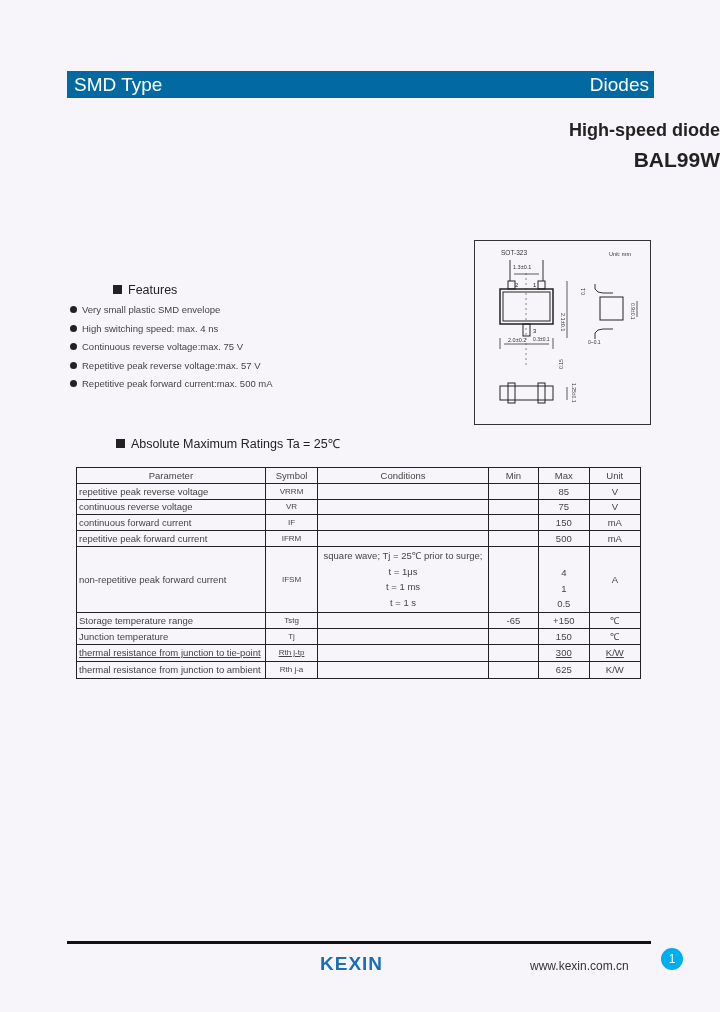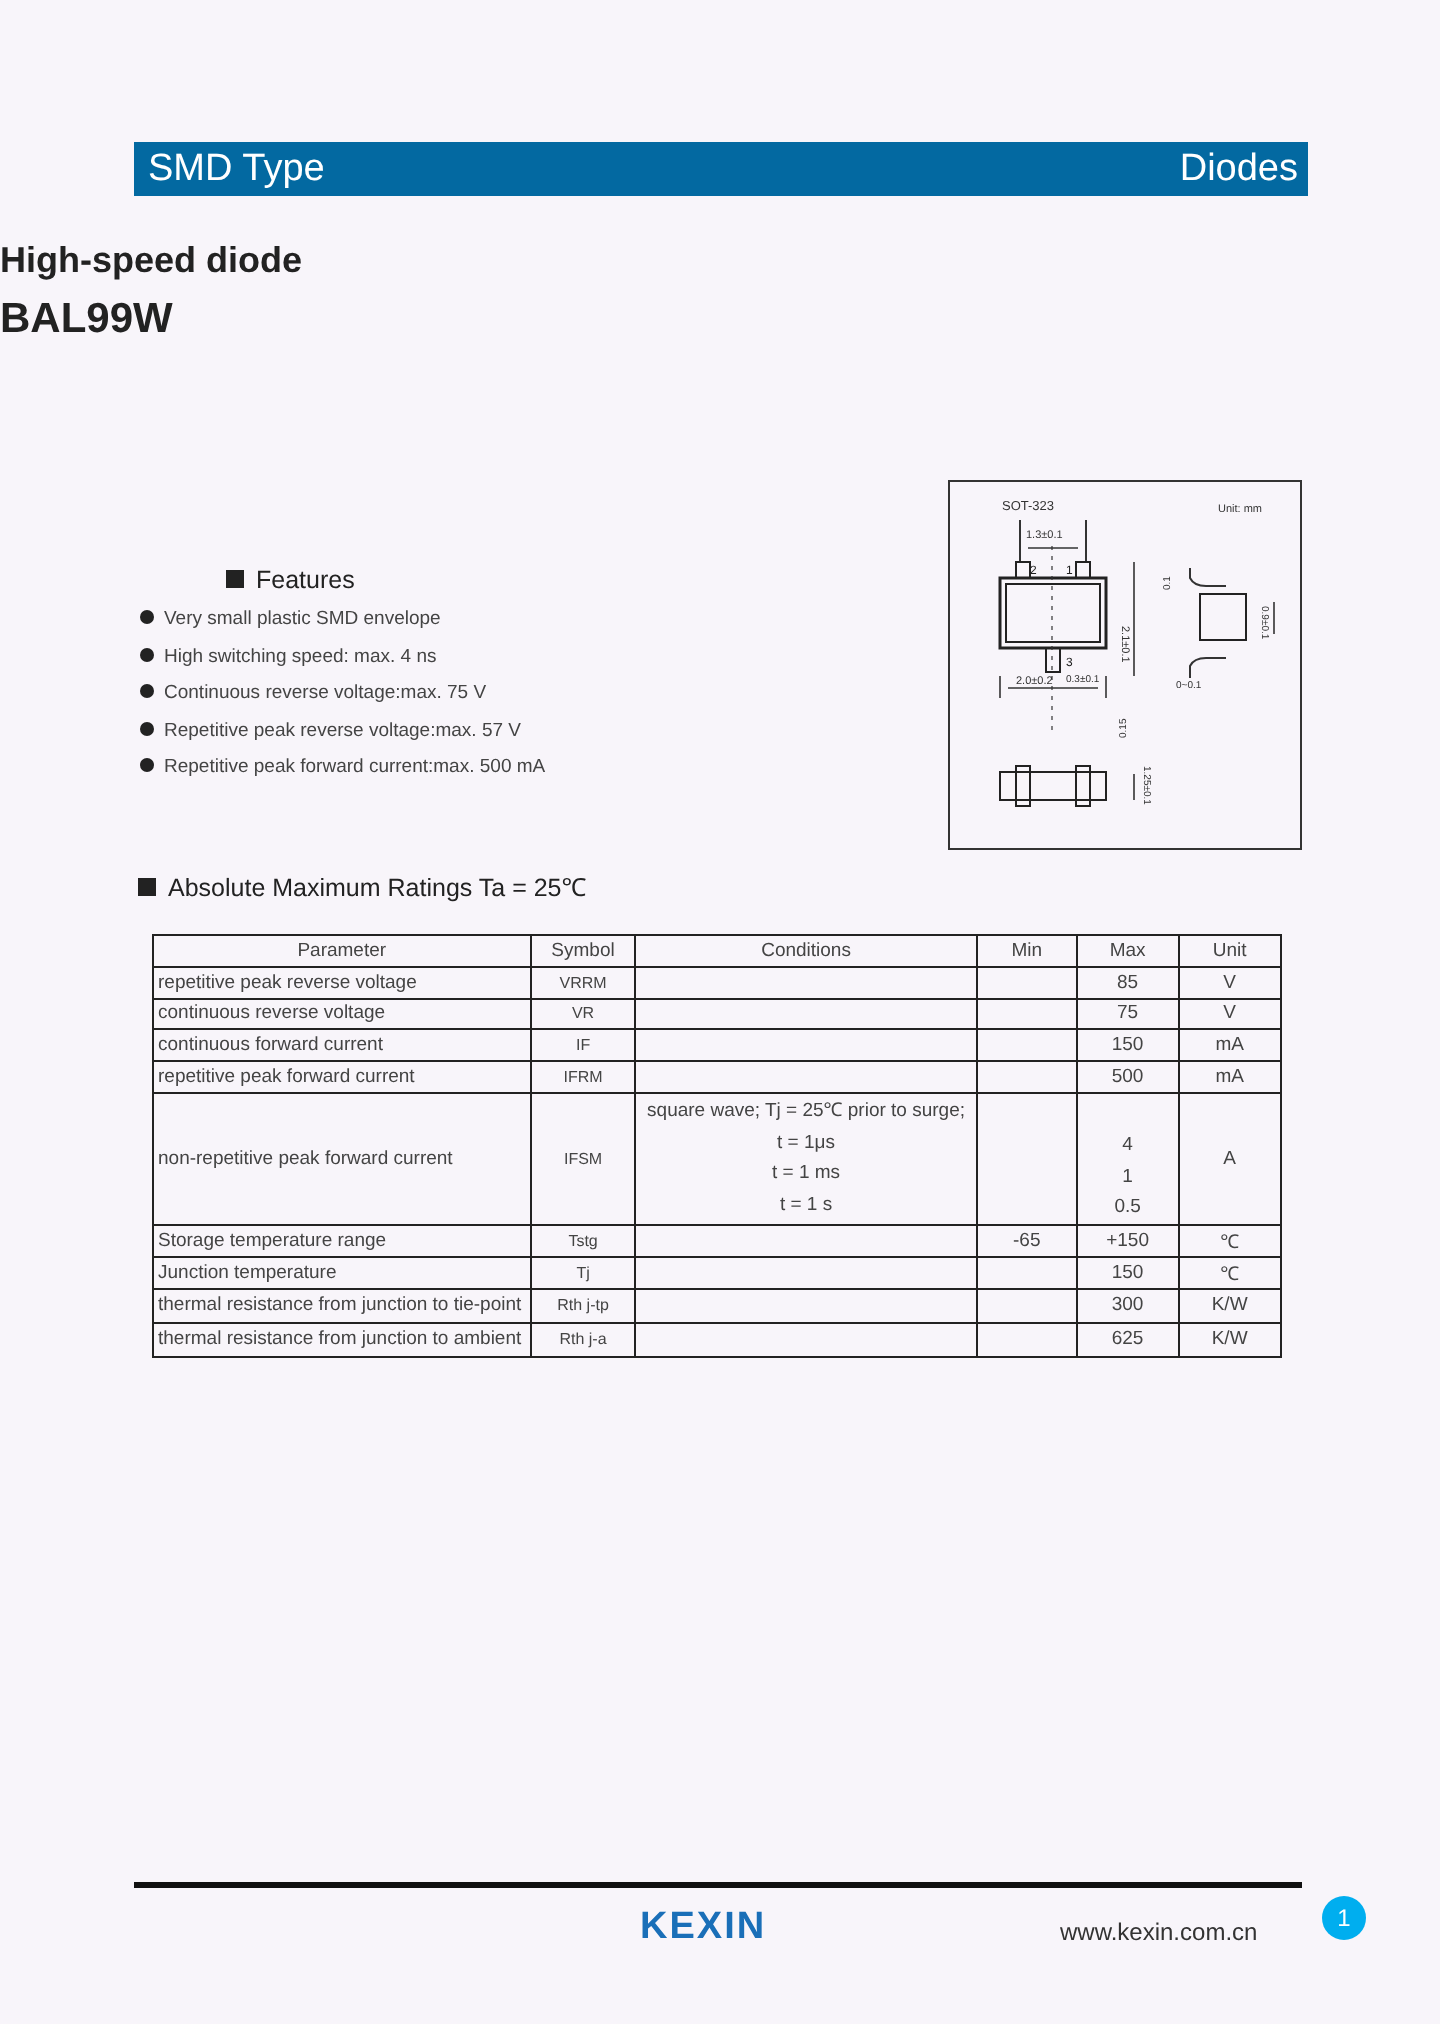--- a/index.html
+++ b/index.html
@@ -7,21 +7,21 @@
     width:720px; height:1012px; background:#f8f5fa; position:relative;
     font-family:"Liberation Sans", sans-serif; color:#222; overflow:hidden;
   }
   .banner {
     position:absolute; left:67px; top:71px; width:587px; height:27px;
     background:#0369a1; color:#fff; font-size:19px; line-height:27px;
   }
   .banner .left { position:absolute; left:7px; top:0; }
   .banner .right { position:absolute; right:5px; top:0; }
   .title {
-    position:absolute; left:0; width:720px; text-align:left;
+    position:absolute; left:0; width:720px; text-align:right;
     font-weight:bold; color:#222;
   }
   .t1 { top:120px; font-size:18px; }
   .t2 { top:148px; font-size:21px; }
 
   .pkg {
     position:absolute; left:474px; top:240px; width:175px; height:183px;
     border:1px solid #333; background:#f8f5fa;
   }
   .pkg svg { position:absolute; left:0; top:0; }
@@ -124,21 +124,21 @@
 </div>
 
 <div class="features">
   <div class="item"><span class="dot"></span><span>Very small plastic SMD envelope</span></div>
   <div class="item"><span class="dot"></span><span>High switching speed: max. 4 ns</span></div>
   <div class="item"><span class="dot"></span><span>Continuous reverse voltage:max. 75 V</span></div>
   <div class="item"><span class="dot"></span><span>Repetitive peak reverse voltage:max. 57 V</span></div>
   <div class="item"><span class="dot"></span><span>Repetitive peak forward current:max. 500 mA</span></div>
 </div>
 
-<div class="section-head" style="top:435px;">
+<div class="section-head" style="top:435px;margin-left:47px;">
   <span class="sq"></span><span>Absolute Maximum Ratings Ta = 25℃</span>
 </div>
 
 <table class="ratings">
   <tbody>
       <tr>
     <th class="c-param" style="text-align:center">Parameter</th>
     <th class="c-sym" style="font-size:9.5px">Symbol</th>
     <th class="c-cond">Conditions</th>
     <th class="c-min">Min</th>
@@ -203,21 +203,21 @@
         <td class="c-unit">℃</td>
   </tr>
   <tr>
     <td class="c-param">Junction temperature</td>
         <td class="c-sym">Tj</td>
         <td class="c-cond"></td>
         <td class="c-min"></td>
         <td class="c-max">150</td>
         <td class="c-unit">℃</td>
   </tr>
-  <tr style="height:17px;">
+  <tr style="height:17px;text-decoration:underline;">
     <td class="c-param" style="white-space:nowrap">thermal resistance from junction to tie-point</td>
         <td class="c-sym">Rth j-tp</td>
         <td class="c-cond"></td>
         <td class="c-min"></td>
         <td class="c-max">300</td>
         <td class="c-unit">K/W</td>
   </tr>
   <tr style="height:17px;">
     <td class="c-param" style="white-space:nowrap">thermal resistance from junction to ambient</td>
         <td class="c-sym">Rth j-a</td>

